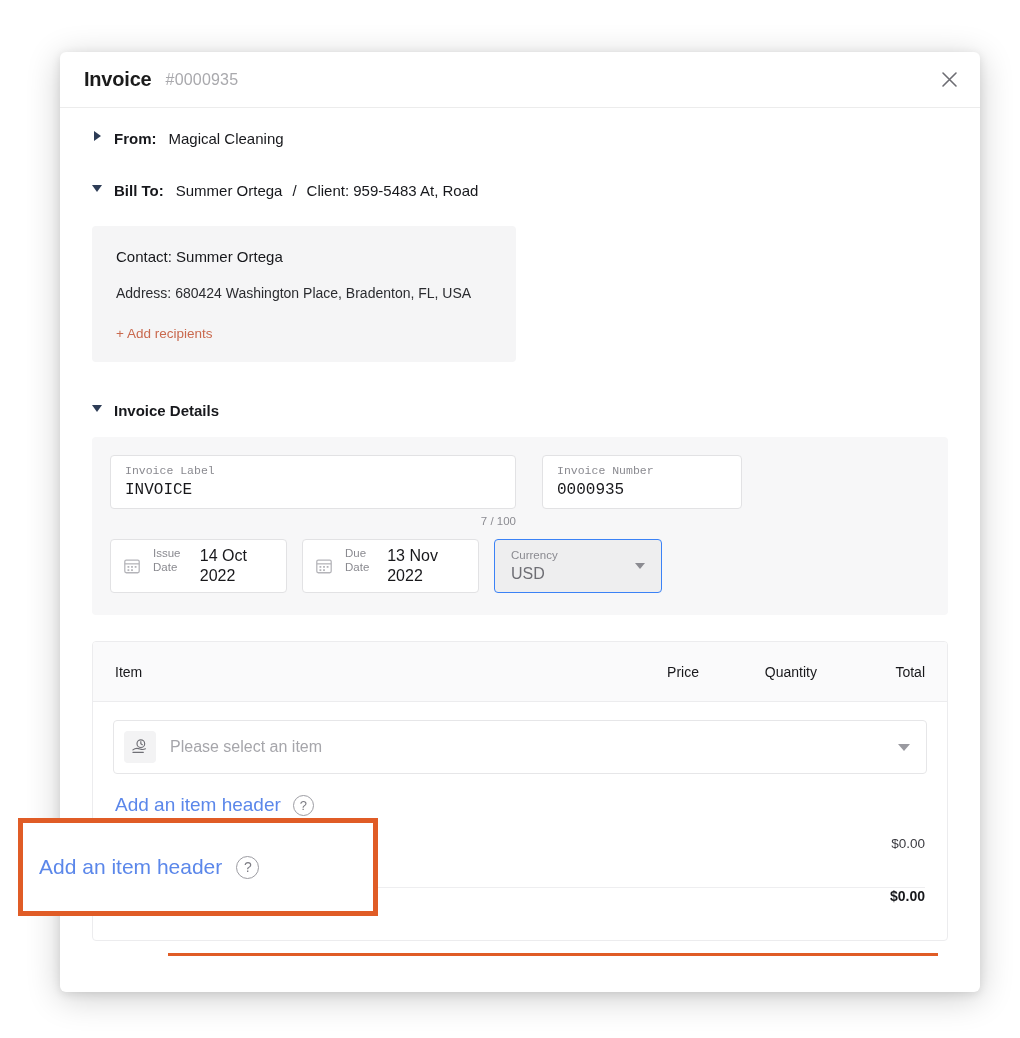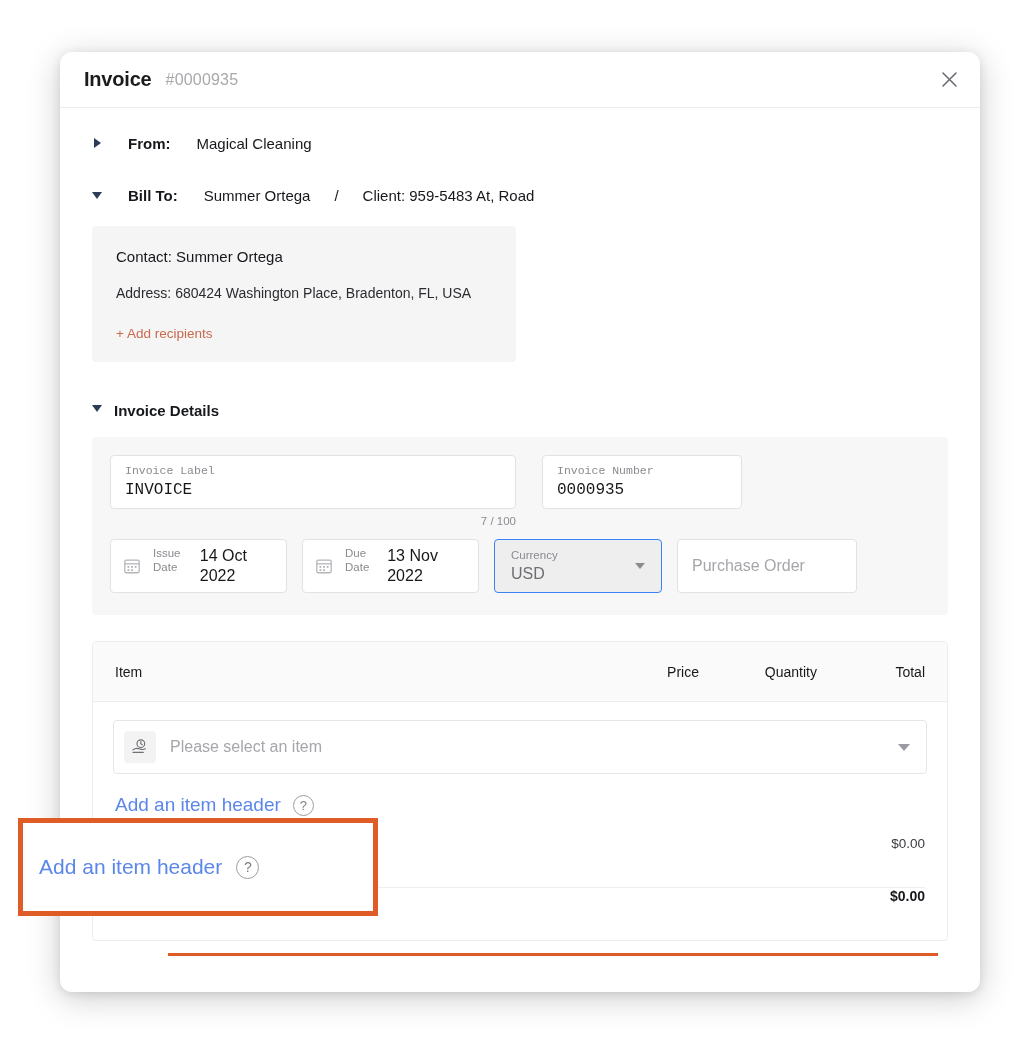--- a/index.html
+++ b/index.html
@@ -20,21 +20,21 @@
   }
 
   
   .modal {
     position: absolute;
     left: 60px;
     top: 52px;
     width: 920px;
     height: 940px;
     background: #ffffff;
-    border-radius: 12px;
+    border-radius: 6px;
     box-shadow: 0 6px 34px rgba(0,0,0,0.20), 0 2px 10px rgba(0,0,0,0.10);
     overflow: hidden;
   }
 
   
   .modal-header {
     position: relative;
     height: 56px;
     border-bottom: 1px solid #ececec;
     display: flex;
@@ -68,22 +68,21 @@
   
   .modal-body {
     padding: 22px 32px 0 32px;
     height: calc(100% - 56px);
     overflow: hidden;
   }
 
   
   .section-row {
     display: flex;
-    align-items: center;
-    gap: 24px;
+    gap: 10px;
     min-height: 26px;
   }
   .section-row.from { margin-bottom: 26px; }
   .section-row.billto { margin-bottom: 18px; }
 
   .tri {
     width: 12px; height: 12px;
     flex: 0 0 12px;
     position: relative;
     cursor: pointer;
@@ -444,23 +443,20 @@
               <span class="field-value">13 Nov 2022</span>
             </span>
           </div>
 
           <div class="field currency">
             <span class="field-label">Currency</span>
             <span class="field-value">USD</span>
             <span class="caret"></span>
           </div>
 
-          <div class="field po">
-            <span class="field-placeholder">Purchase Order</span>
-          </div>
 
         </div>
       </div>
 
       <div class="items-card">
         <div class="items-head">
           <span class="th item">Item</span>
           <span class="th price">Price</span>
           <span class="th qty">Quantity</span>
           <span class="th total">Total</span>

